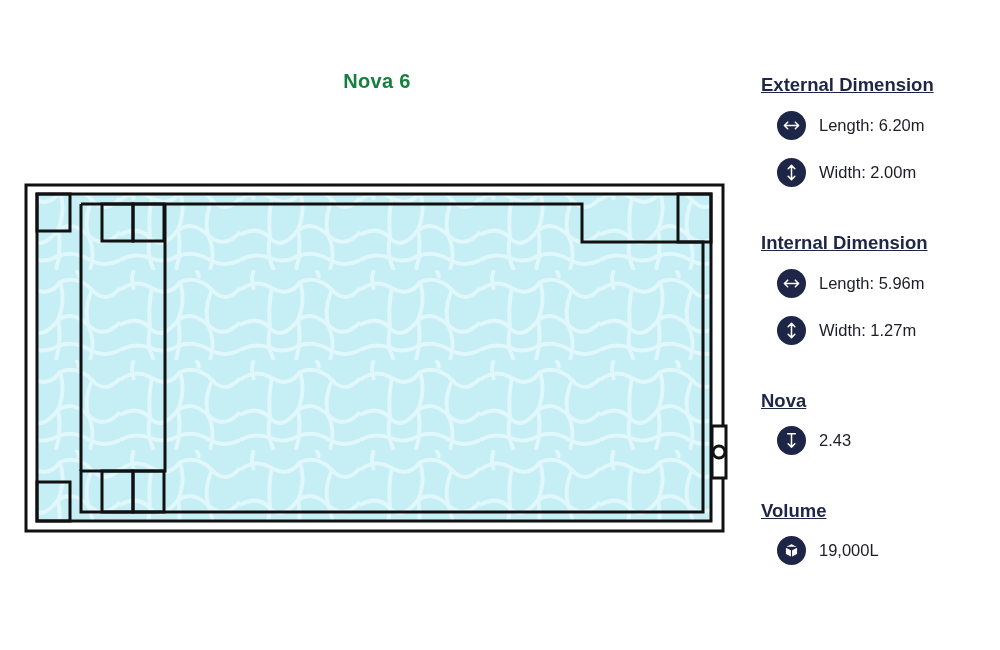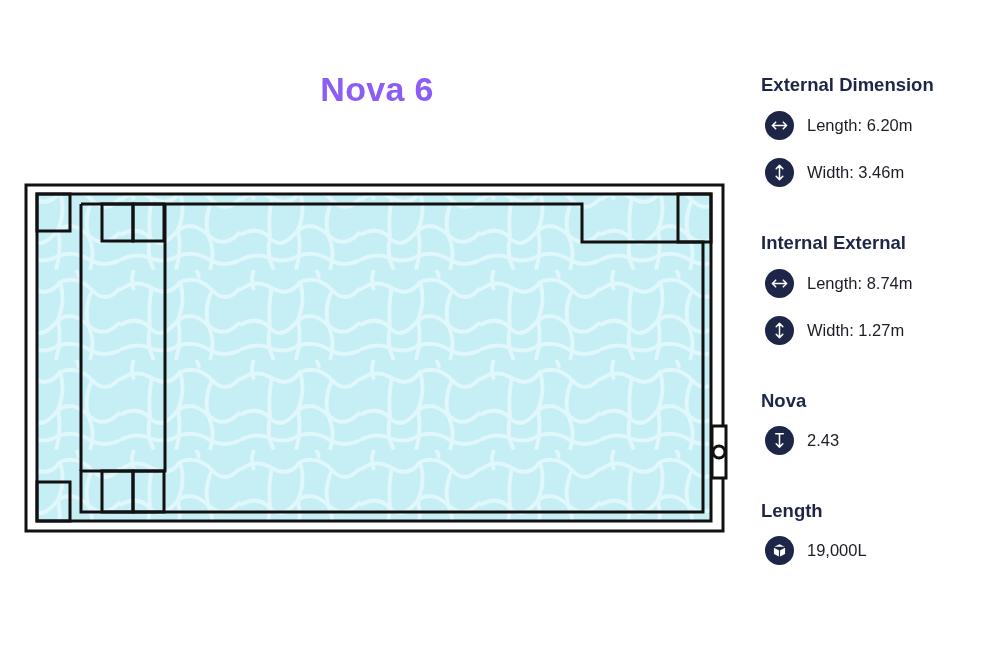--- a/index.html
+++ b/index.html
@@ -1,21 +1,21 @@
 <!DOCTYPE html>
 <html><head>
 <meta charset="utf-8">
 <style>
   html, body { margin:0; padding:0; background:#ffffff; }
   body { width:1000px; height:650px; position:relative; overflow:hidden; font-family:"Liberation Sans", sans-serif; color:#1d2646; }
-  .title { position:absolute; left:277px; top:70px; width:200px; text-align:center; font-size:34px; font-weight:bold; color:#8b5cf6; letter-spacing:0.3px; }
+  .title { position:absolute; left:277px; top:70px; width:200px; text-align:center; font-size:20px; font-weight:bold; color:#15803d; letter-spacing:0.3px; }
   .pool { position:absolute; left:0; top:0; }
   .panel { position:absolute; left:761px; top:0; width:230px; }
-  .section-h { position:absolute; left:0; font-size:18.5px; font-weight:bold; color:#1d2646; white-space:nowrap; }
-  .row { position:absolute; left:4px; display:flex; align-items:center; height:30px;justify-content:center; }
+  .section-h { position:absolute; left:0; font-size:18.5px; font-weight:bold; color:#1d2646; white-space:nowrap;text-decoration:underline; }
+  .row { position:absolute; left:16px; display:flex; align-items:center; height:30px;justify-content:center; }
   .icon { width:29px; height:29px; border-radius:50%; background:#1d2646; display:flex; align-items:center; justify-content:center; flex-shrink:0; }
   .icon svg { width:19px; height:19px; }
   .val { margin-left:13px; font-size:16.5px; color:#1d1d26; white-space:nowrap; }
 </style>
 </head>
 <body>
 
 <div class="title">Nova 6</div>
 
 <svg class="pool" width="740" height="650" viewBox="0 0 740 650">
@@ -67,52 +67,52 @@
         </svg>
     </span>
     <span class="val">Length: 6.20m</span>
   </div>
   <div class="row" style="top:157px">
     <span class="icon">
       <svg viewBox="0 0 20 20">
           <path d="M10 3 V17 M6.5 6 L10 2.5 L13.5 6 M6.5 14 L10 17.5 L13.5 14" fill="none" stroke="#fff" stroke-width="1.6" stroke-linecap="round" stroke-linejoin="round"></path>
         </svg>
     </span>
-    <span class="val">Width: 3.46m</span>
+    <span class="val">Width: 2.00m</span>
   </div>
 
-  <div class="section-h" style="top:232px">Internal External</div>
+  <div class="section-h" style="top:232px">Internal Dimension</div>
   <div class="row" style="top:268px">
     <span class="icon">
       <svg viewBox="0 0 20 20">
           <path d="M3 10 H17 M6 6.5 L2.5 10 L6 13.5 M14 6.5 L17.5 10 L14 13.5" fill="none" stroke="#fff" stroke-width="1.6" stroke-linecap="round" stroke-linejoin="round"></path>
         </svg>
     </span>
-    <span class="val">Length: 8.74m</span>
+    <span class="val">Length: 5.96m</span>
   </div>
   <div class="row" style="top:315px">
     <span class="icon">
       <svg viewBox="0 0 20 20">
           <path d="M10 3 V17 M6.5 6 L10 2.5 L13.5 6 M6.5 14 L10 17.5 L13.5 14" fill="none" stroke="#fff" stroke-width="1.6" stroke-linecap="round" stroke-linejoin="round"></path>
         </svg>
     </span>
     <span class="val">Width: 1.27m</span>
   </div>
 
   <div class="section-h" style="top:390px">Nova</div>
   <div class="row" style="top:425px">
     <span class="icon">
       <svg viewBox="0 0 20 20">
           <path d="M6 3 H14 M10 3 V17 M6.5 13.5 L10 17 L13.5 13.5" fill="none" stroke="#fff" stroke-width="1.6" stroke-linecap="round" stroke-linejoin="round"></path>
         </svg>
     </span>
     <span class="val">2.43</span>
   </div>
 
-  <div class="section-h" style="top:500px">Length</div>
+  <div class="section-h" style="top:500px">Volume</div>
   <div class="row" style="top:535px">
     <span class="icon">
       <svg viewBox="0 0 20 20">
           <path d="M10 2.5 L16.5 6 V14 L10 17.5 L3.5 14 V6 Z M3.5 6 L10 9.5 L16.5 6 M10 9.5 V17.5" fill="#fff" stroke="#1d2646" stroke-width="1.2" stroke-linejoin="round"></path>
         </svg>
     </span>
     <span class="val">19,000L</span>
   </div>
 </div>
 

